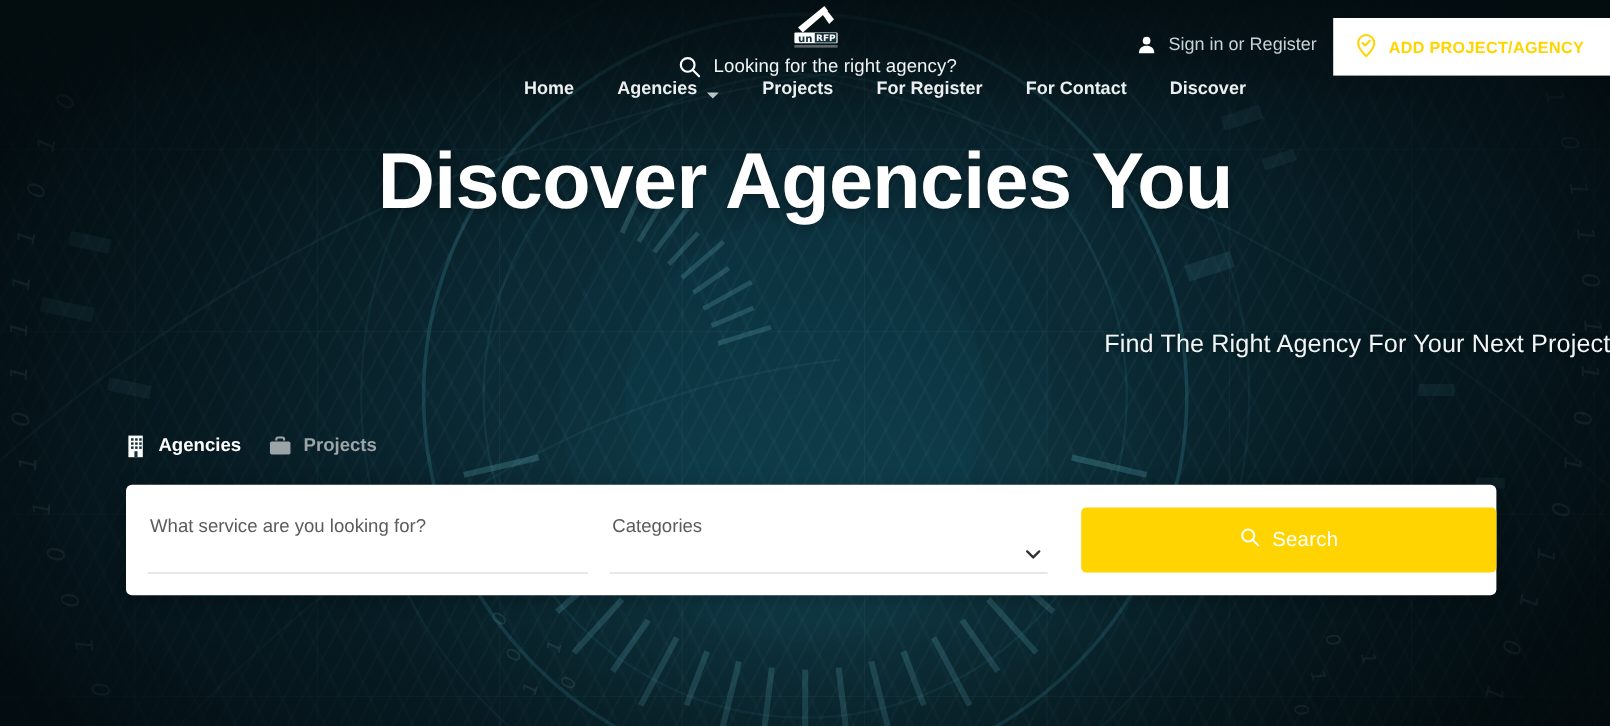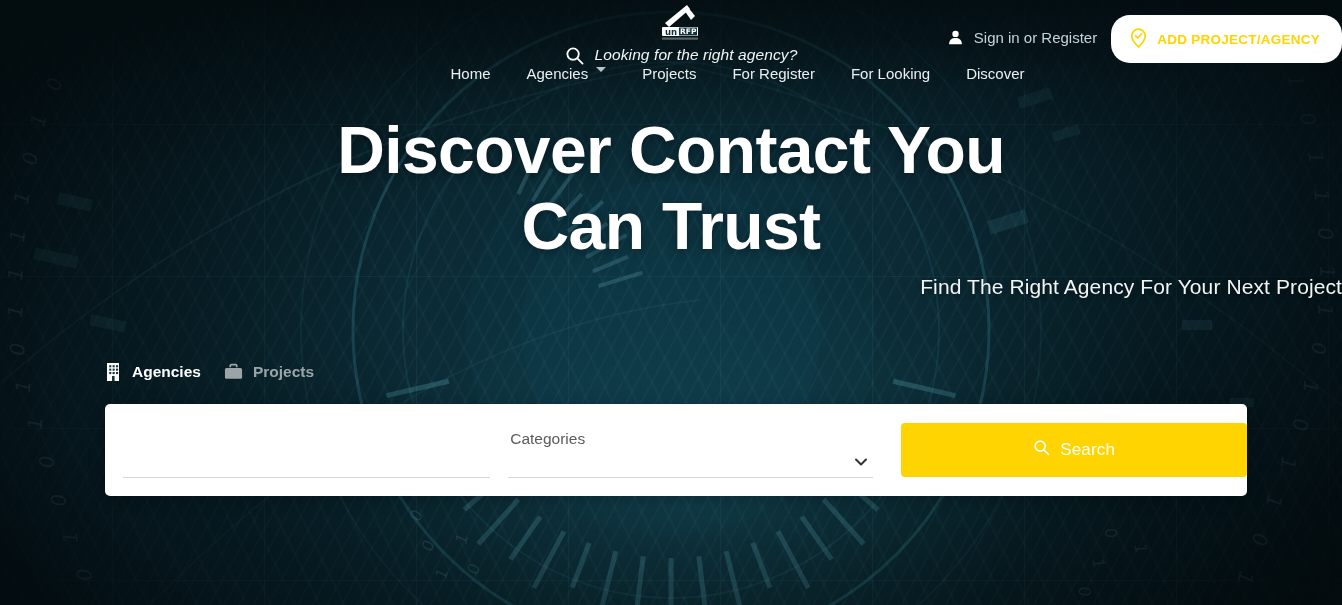--- a/index.html
+++ b/index.html
@@ -68,46 +68,46 @@
     z-index: 40;
     flex-direction: column;
   }
   .logo {
     width: 46px; height: 46px;
     margin-left: 18px;
     display: flex; align-items: center; justify-content: center;
     flex: none;
   }
   .hdr-search {
-    display: flex; gap: 11px;
+    display: flex; align-items: center; gap: 11px;
     margin-left: 20px;
     flex: none;
-    font-style: italic;
   }
   .hdr-search-icon { display:flex; align-items:center; }
   .hdr-search-text {
     color: #f1f4f5;
     font-size: 15.5px;
     letter-spacing: .1px;
     white-space: nowrap;
   }
 
   .nav {
     display: flex; align-items: center;
     margin-left: 133px;
     gap: 0px;
     flex: none;
   }
   .nav-item {
     color: #eceff0;
     font-size: 15px;
     padding: 0 18px;
     white-space: nowrap;
-    display: flex; align-items: flex-start; gap: 8px;
+    display: flex; align-items: flex-end; gap: 8px;
     cursor: pointer;
+    font-weight: bold;
   }
   .caret {
     width: 0; height: 0;
     border-left: 5px solid transparent;
     border-right: 5px solid transparent;
     border-top: 5px solid #b9c4c7;
     display: inline-block;
     margin-top: 2px;
   }
 
@@ -129,21 +129,20 @@
     height: 48px;
     display: flex; align-items: center; gap: 9px;
     padding: 0 22px 0 18px;
     margin-right: 0px;
     color: #ffd400;
     font-size: 13.5px;
     font-weight: bold;
     letter-spacing: .25px;
     white-space: nowrap;
     cursor: pointer;
-    border-radius: 19px;
   }
 
   
   .hero-title {
     position: absolute;
     top: 112px; left: 0; width: 1342px;
     text-align: center;
     color: #ffffff;
     font-family: "Liberation Sans Narrow", "Liberation Sans", sans-serif;
     font-size: 66px;
@@ -398,21 +397,21 @@
         <span>Agencies</span>
         <span class="caret"></span>
       </div>
       <div class="nav-item">
         <span>Projects</span>
       </div>
       <div class="nav-item">
         <span>For Register</span>
       </div>
       <div class="nav-item">
-        <span>For Looking</span>
+        <span>For Contact</span>
       </div>
       <div class="nav-item">
         <span>Discover</span>
       </div>
     </nav>
 
     <div class="hdr-right">
       <div class="signin">
         <span>
           <svg width="17" height="17" viewBox="0 0 18 18">
@@ -429,22 +428,21 @@
             <path d="M10 1.3 C5.9 1.3 2.6 4.6 2.6 8.7 C2.6 13.8 10 20.7 10 20.7 C10 20.7 17.4 13.8 17.4 8.7 C17.4 4.6 14.1 1.3 10 1.3 Z" fill="none" stroke="#ffd400" stroke-width="1.9"></path>
             <polyline points="6.7,8.6 9.1,11 13.3,6.5" fill="none" stroke="#ffd400" stroke-width="1.9" stroke-linecap="round" stroke-linejoin="round"></polyline>
           </svg>
         </span>
         <span>ADD PROJECT/AGENCY</span>
       </div>
     </div>
   </div>
 
   <h1 class="hero-title">
-    <span>Discover Contact You</span>
-    <span>Can Trust</span>
+    <span>Discover Agencies You</span>
   </h1>
   <div class="hero-sub">Find The Right Agency For Your Next Project</div>
 
   <div class="tabs">
     <div class="tab active">
       <span class="tab-icon">
         <svg width="18" height="20" viewBox="0 0 18 20">
           <rect x="2" y="1" width="12" height="18" fill="#ffffff"></rect>
           <g fill="#15343d">
             <rect x="4.2" y="3.2" width="2.1" height="2.1"></rect>
@@ -469,20 +467,21 @@
           <rect x="2" y="5.2" width="18" height="11.4" rx="1.6" fill="#9ba5a7"></rect>
         </svg>
       </span>
       <span>Projects</span>
     </div>
   </div>
 
   <div class="search-card">
 
     <div class="field field-service">
+      <span class="field-text">What service are you looking for?</span>
       <span class="field-line"></span>
     </div>
 
     <div class="field field-cat">
       <span class="field-text">Categories</span>
       <span class="chev">
         <svg width="16" height="16" viewBox="0 0 16 16">
           <polyline points="3,5.5 8,10.5 13,5.5" fill="none" stroke="#333333" stroke-width="2" stroke-linecap="round" stroke-linejoin="round"></polyline>
         </svg>
       </span>

